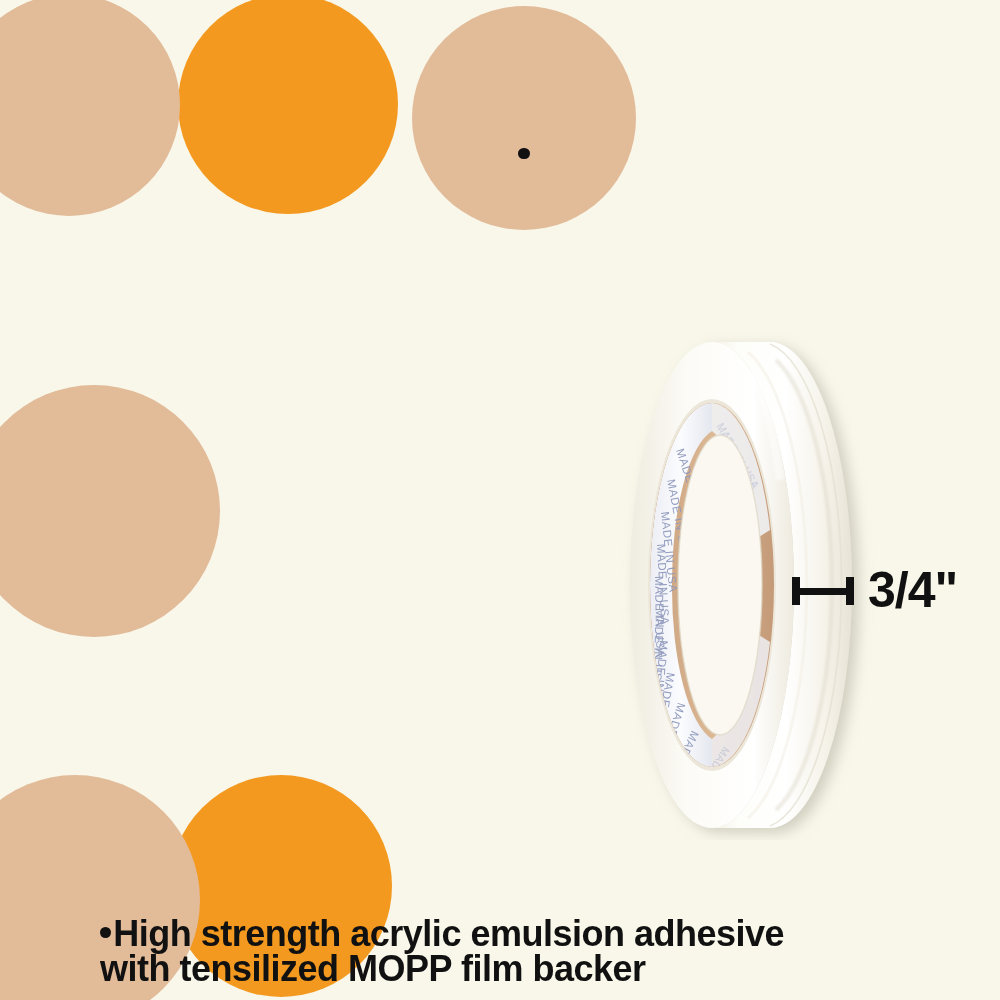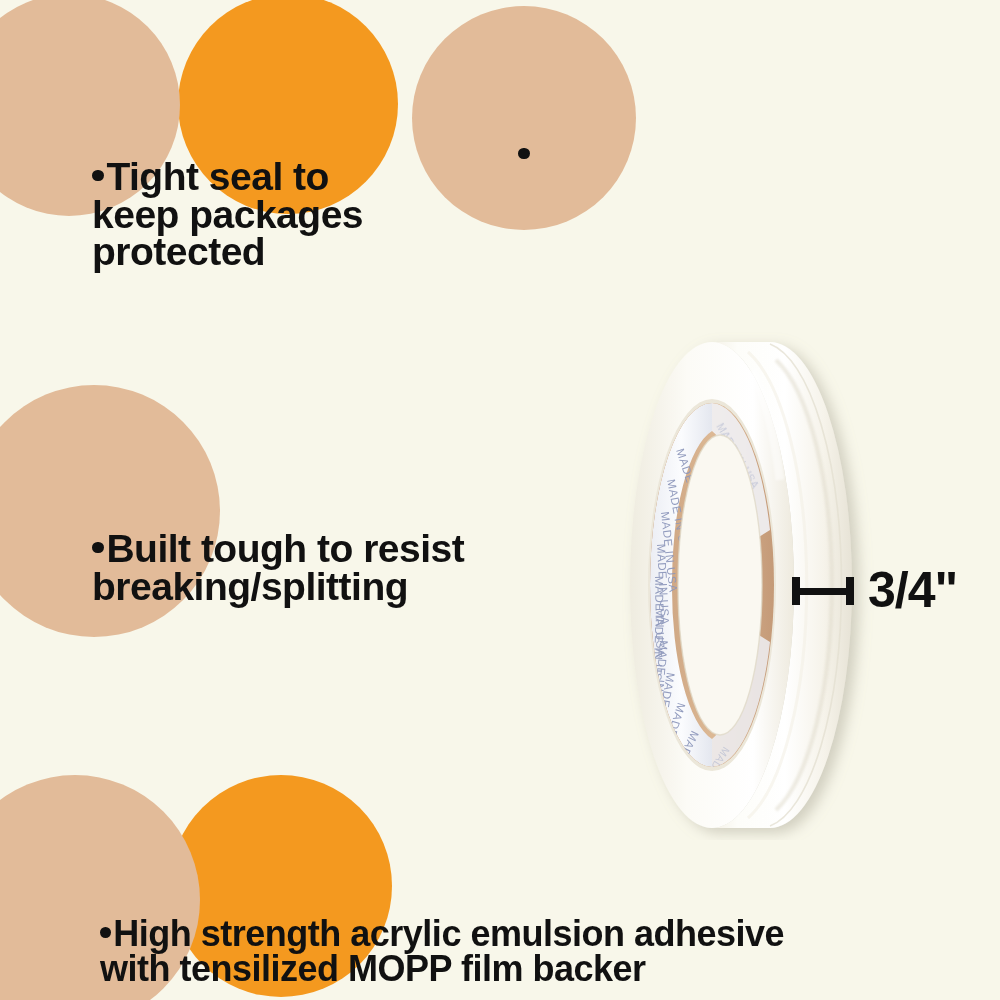--- a/index.html
+++ b/index.html
@@ -246,33 +246,24 @@
 
   <div id="dimension">
     <span class="dim-marker">
       <span class="dim-cap cap-l"></span>
       <span class="dim-bar"></span>
       <span class="dim-cap cap-r"></span>
     </span>
     <span class="dim-label">3/4"</span>
   </div>
 
-  <div class="feature feat-1">
-    <span class="bullet-dot"></span><span class="feature-text">Tight seal to
-keep packages
-protected</span>
-  </div>
 
   <div class="feature feat-2">
     <span class="bullet-dot"></span>
   </div>
 
-  <div class="feature feat-3">
-    <span class="bullet-dot"></span><span class="feature-text">Built tough to resist
-breaking/splitting</span>
-  </div>
 
   <div class="feature feat-4">
     <span class="bullet-dot"></span><span class="feature-text">High strength acrylic emulsion adhesive
 with tensilized MOPP film backer</span>
   </div>
 
 </div>
 
 </body></html>

